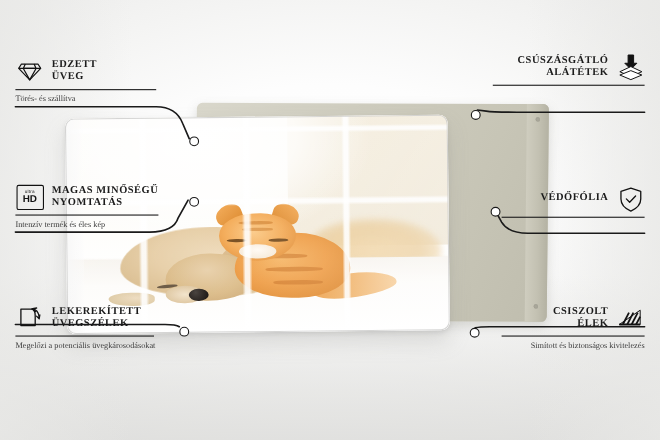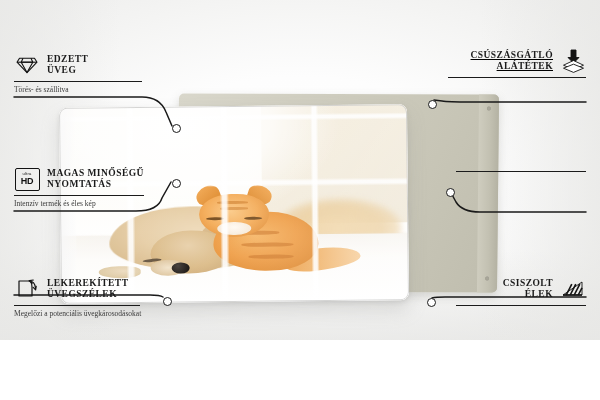--- a/index.html
+++ b/index.html
@@ -3,21 +3,21 @@
 <meta charset="utf-8">
 <style>
   html, body {
     margin: 0;
     padding: 0;
     background: #ffffff;
   }
   #page {
     position: relative;
     width: 600px;
-    height: 340px;
+    height: 400px;
     overflow: hidden;
     background: #5eead4;
     font-family: "Liberation Serif", serif;
     -webkit-font-smoothing: antialiased;
   }
 
   
   .bg-floor {
     position: absolute;
     left: 0; top: 0;
@@ -461,52 +461,64 @@
             <path d="M21.2,8.3 L20.6,11.8 L18.2,9.4"></path>
           </g>
         </svg>
       </span>
       <span class="feature-title"><span>LEKEREKÍTETT</span><br><span>ÜVEGSZÉLEK</span></span>
     </div>
     <div class="feature-rule" style="width:126px;"></div>
     <div class="feature-sub">Megelőzi a potenciális üvegkárosodásokat</div>
   </div>
 
-  <div class="feature right" style="left:444px; top:48px; width:142px;text-decoration:underline;">
+  <div class="feature right" style="left:444px; top:48px; width:142px;">
     <div class="feature-head">
       <span class="feature-title"><span>CSÚSZÁSGÁTLÓ</span><br><span>ALÁTÉTEK</span></span>
       <span class="ficon">
         <svg width="26" height="26" viewBox="0 0 26 26">
           <g fill="#121212" stroke="#121212" stroke-width="0.9" stroke-linejoin="round">
             <path d="M11,2 H16 V9.5 H19 L13.5,15 L8,9.5 H11 Z"></path>
             <path d="M13.5,12.5 L23.5,17.2 L13.5,21.6 L3.5,17.2 Z" fill="#ffffff"></path>
             <path d="M13.5,16.2 L23.5,20.2 L13.5,24.4 L3.5,20.2 Z" fill="#ffffff"></path>
           </g>
         </svg>
       </span>
     </div>
     <div class="feature-rule" style="width:138px; margin-left:4px;"></div>
   </div>
 
   <div class="feature right" style="left:452px; top:168px; width:134px;">
+    <div class="feature-head">
+      <span class="feature-title"><span>VÉDŐFÓLIA</span></span>
+      <span class="ficon">
+        <svg width="23" height="25" viewBox="0 0 23 25">
+          <g fill="none" stroke="#121212" stroke-width="1.2" stroke-linecap="round" stroke-linejoin="round">
+            <path d="M11.5,2 L20.5,5 V12 Q20.5,19 11.5,23 Q2.5,19 2.5,12 V5 Z"></path>
+            <path d="M7.4,11.8 L10.4,14.8 L15.8,9.2"></path>
+          </g>
+        </svg>
+      </span>
+    </div>
     <div class="feature-rule" style="width:130px; margin-left:4px;"></div>
   </div>
 
   <div class="feature right" style="left:452px; top:276px; width:134px;">
     <div class="feature-head">
       <span class="feature-title"><span>CSISZOLT</span><br><span>ÉLEK</span></span>
       <span class="ficon">
         <svg width="24" height="20" viewBox="0 0 24 20">
           <g stroke="#121212" stroke-width="1.6" stroke-linecap="butt">
             <path d="M2,16 H21"></path>
             <path d="M5.2,16 L10.8,5.2"></path>
             <path d="M9.2,16 L14.8,5.2"></path>
             <path d="M13.2,16 L18.8,5.2"></path>
             <path d="M17.2,16 L21,8.8"></path>
           </g>
           <path d="M2,16 L21,16 L21,3 Z" fill="none" stroke="#121212" stroke-width="0.9"></path>
         </svg>
       </span>
     </div>
     <div class="feature-rule" style="width:130px; margin-left:4px;"></div>
+    <div class="feature-sub">Simított és biztonságos kivitelezés</div>
   </div>
 
 </div>
 
 </body></html>

